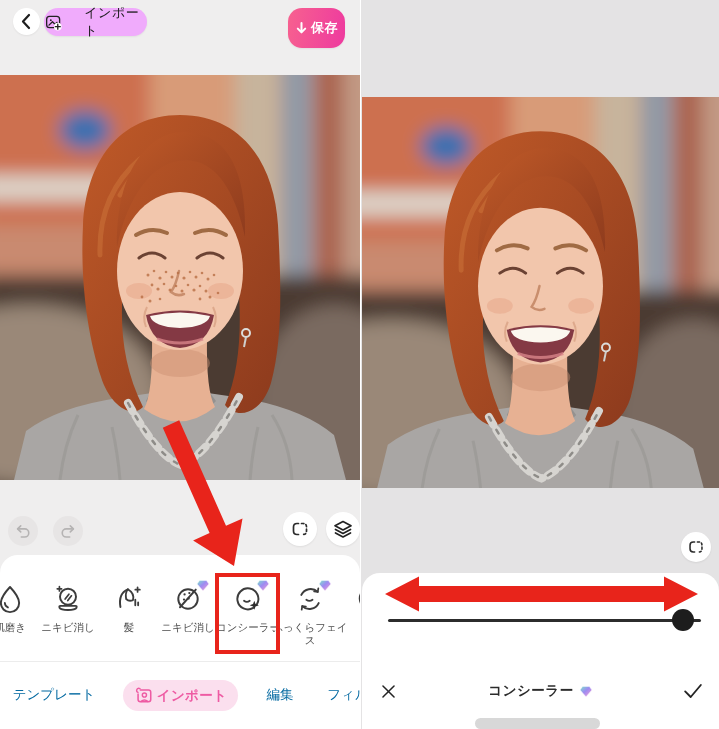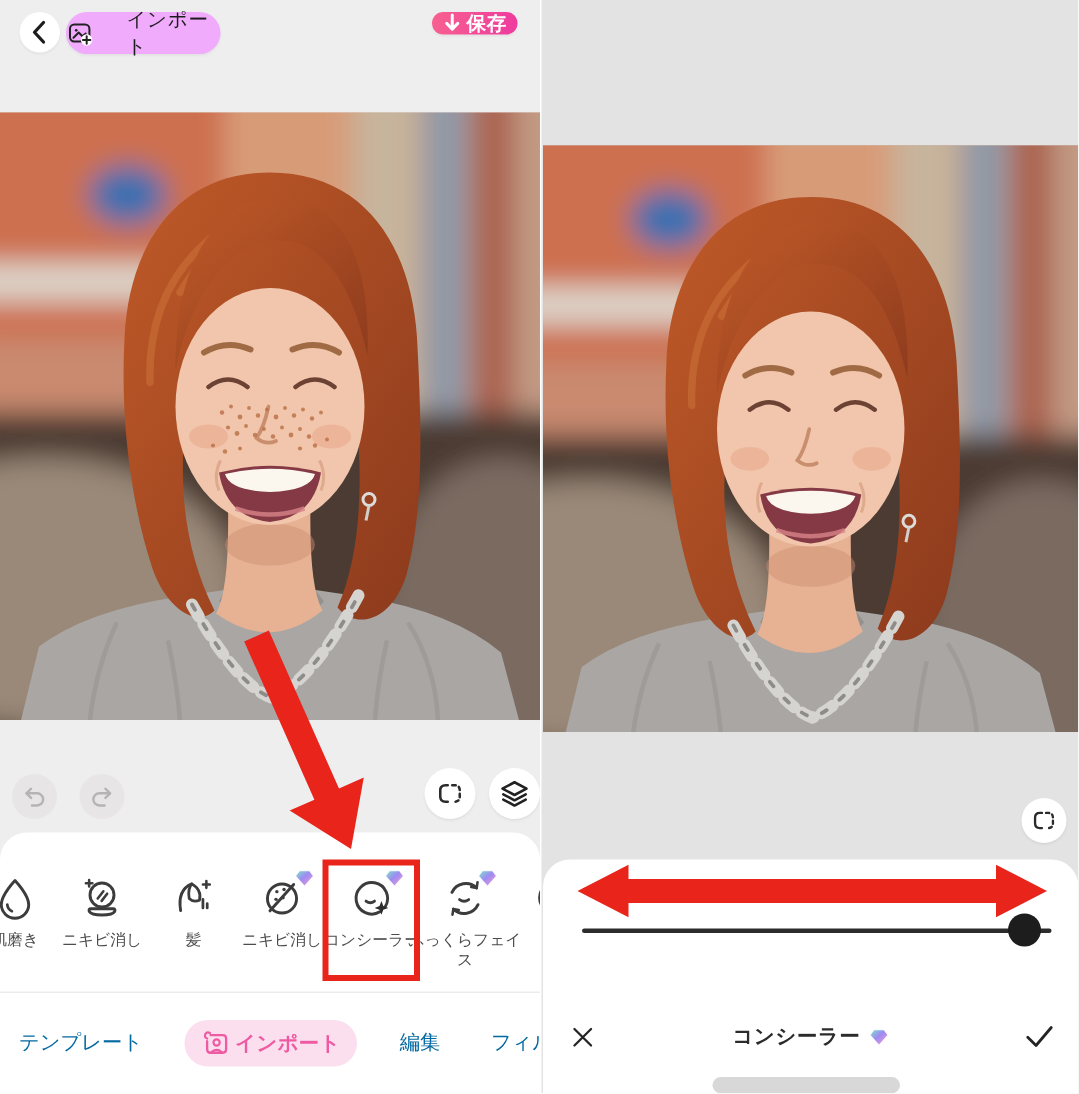--- a/index.html
+++ b/index.html
@@ -8,21 +8,21 @@
   .shot{position:absolute;top:0;height:729px;overflow:hidden;}
   .shot-left{left:0;width:360px;background:#efeeee;}
   .shot-right{left:361px;width:358px;background:#e4e3e4;}
 
   
   .circle-btn{position:absolute;border-radius:50%;background:#fff;display:flex;align-items:center;justify-content:center;box-shadow:0 1px 2px rgba(0,0,0,.06);}
   .back-btn{left:13px;top:8px;width:27px;height:27px;}
   .pill{position:absolute;display:flex;align-items:center;justify-content:center;border-radius:14px;box-shadow:0 1px 2px rgba(0,0,0,.06);}
   .import-btn{left:44px;top:8px;width:103px;height:28px;background:#f0abfc;gap:22px;}
   .import-btn .lbl{font-size:13px;color:#1c1c1c;letter-spacing:.5px;}
-  .save-btn{left:288px;top:8px;width:57px;height:15px;background:linear-gradient(100deg,#f7618f 0%,#ee3a9f 100%);gap:3px;}
+  .save-btn{left:288px;top:8px;width:57px;height:40px;background:linear-gradient(100deg,#f7618f 0%,#ee3a9f 100%);gap:3px;}
   .save-btn .lbl{font-size:13px;color:#fff;font-weight:bold;letter-spacing:.5px;}
 
   
   .photo-left{position:absolute;left:0;top:75px;width:360px;height:405px;}
   .photo-right{position:absolute;left:1px;top:97px;width:357px;height:391px;}
   .photo-left svg,.photo-right svg{display:block;}
 
   
   .ctrl-circle{position:absolute;border-radius:50%;display:flex;align-items:center;justify-content:center;}
   .undo-btn{left:8px;top:516px;width:30px;height:30px;background:#e7e5e5;}

